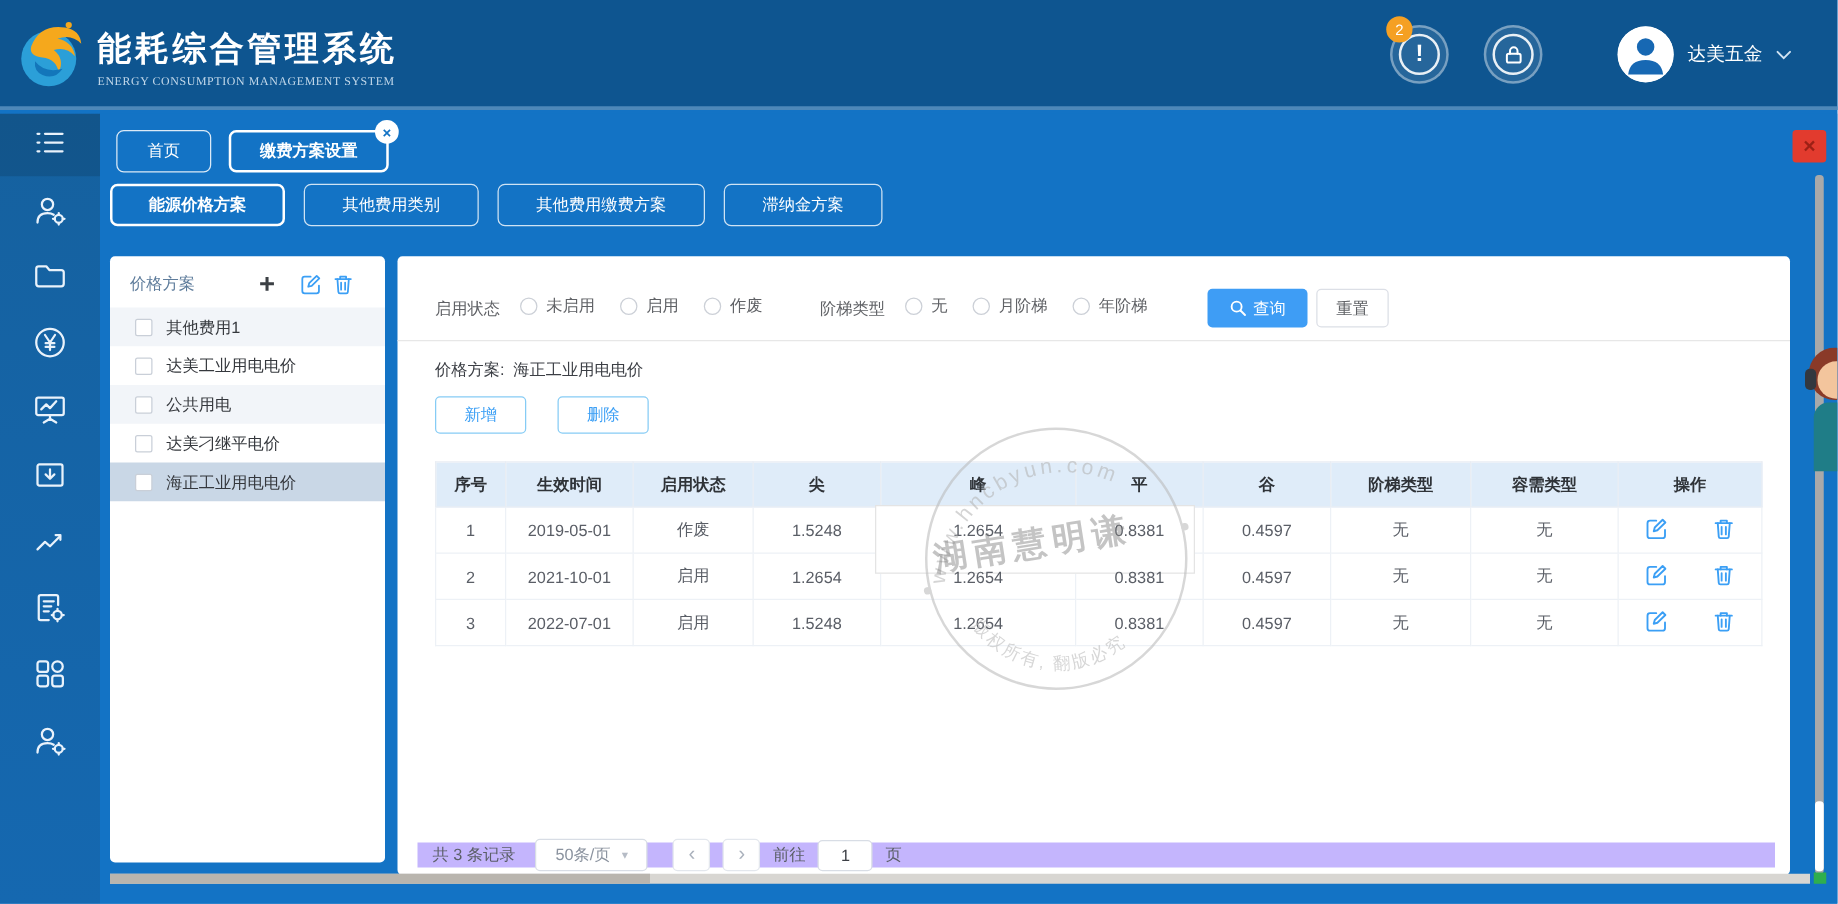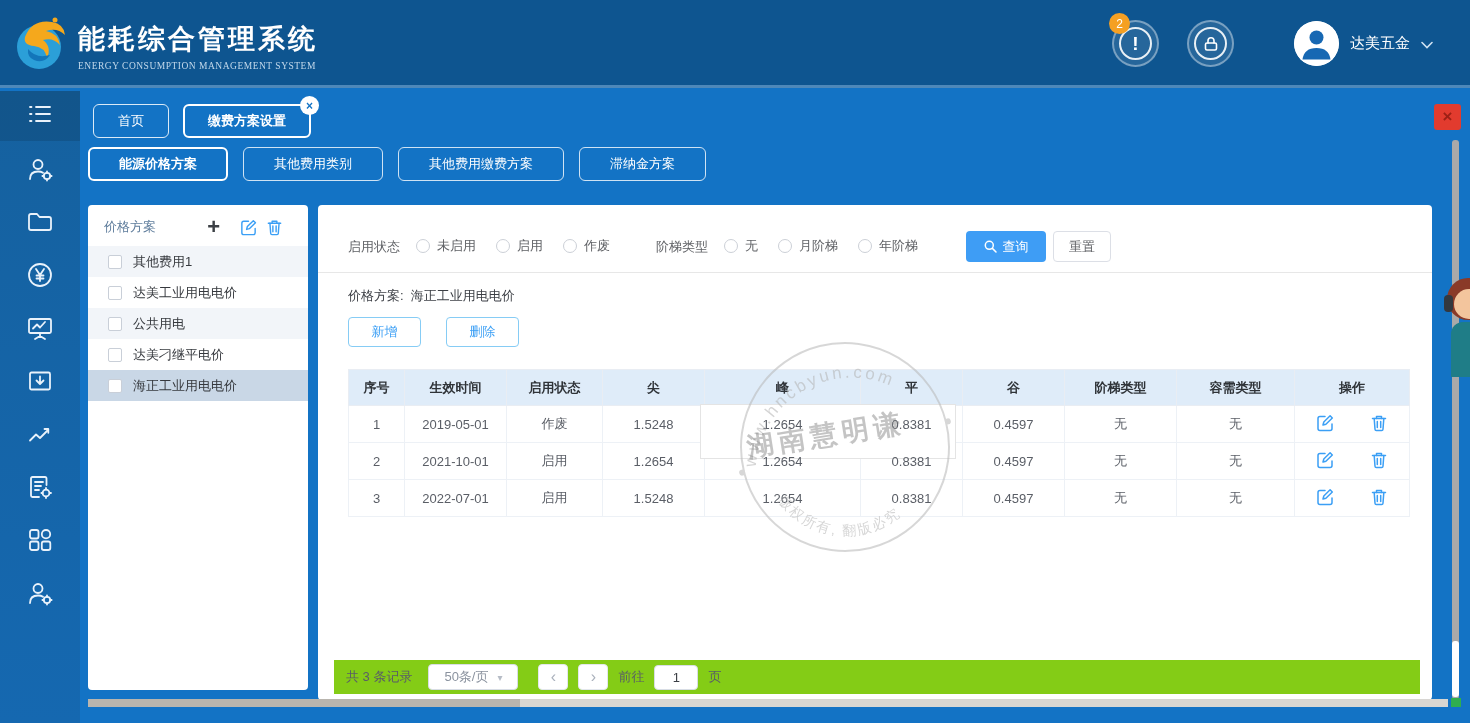--- a/index.html
+++ b/index.html
@@ -68,21 +68,21 @@
   .price-table td { height:37px; text-align:center; font-size:13px; color:#5a5e66; border:1px solid #edf1f6; position:relative; }
   .price-table td .cv { position:relative; z-index:3; }
   .act-icon { display:inline-block; margin:0 17px; cursor:pointer; vertical-align:middle; }
 
   
   .wm-box { position:absolute; left:382px; top:199px; width:256px; height:55px; background:#fff; border:1px solid #e4e4e4; z-index:2; }
   .watermark { position:absolute; left:407px; top:122px; width:240px; height:240px; z-index:4; pointer-events:none; opacity:.55; transform:rotate(-14deg); }
   .wm-center { position:absolute; left:383px; top:212px; width:250px; text-align:center; z-index:4; pointer-events:none; font-size:27px; font-weight:bold; letter-spacing:5px; color:rgba(125,125,125,.45); transform:rotate(-9deg); font-family:"Liberation Serif", serif; }
 
   
-  .pagination { position:absolute; left:16px; right:12px; bottom:6px; height:34px; background:#84cc16; display:flex; align-items:center; padding-left:12px; gap:10px; }
+  .pagination { position:absolute; left:16px; right:12px; bottom:6px; height:20px; background:#c4b5fd; display:flex; align-items:center; padding-left:12px; gap:10px; }
   .pg-text { font-size:13px; color:#5a5e66; }
   .pg-select { width:90px; height:26px; background:#fff; border:1px solid #d8dde5; border-radius:4px; display:flex; align-items:center; justify-content:center; gap:9px; font-size:13px; color:#8b939f; margin-left:6px; cursor:pointer; }
   .pg-caret { color:#b6bcc6; font-size:10px; }
   .pg-btn { width:30px; height:26px; background:#fff; border:1px solid #e3e7ed; border-radius:4px; color:#aab1bc; display:flex; align-items:center; justify-content:center; font-size:16px; cursor:pointer; }
   .pg-btn.prev { margin-left:10px; }
   .pg-input { width:44px; height:25px; background:#fff; border:1px solid #d8dde5; border-radius:4px; display:flex; align-items:center; justify-content:center; font-size:13px; color:#3c3f45; cursor:text; }
 
   
   .vscroll { position:absolute; right:11px; top:49px; bottom:24px; width:7px; background:#a9a9a9; border-radius:3px; z-index:5; }
   .vthumb { position:absolute; left:0; bottom:2px; width:7px; height:56px; background:#fff; border-radius:3px; }

